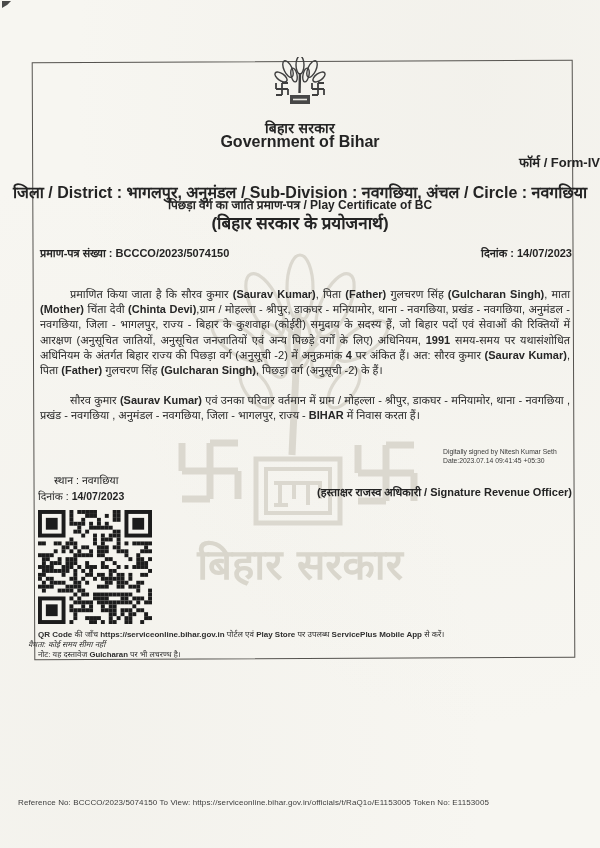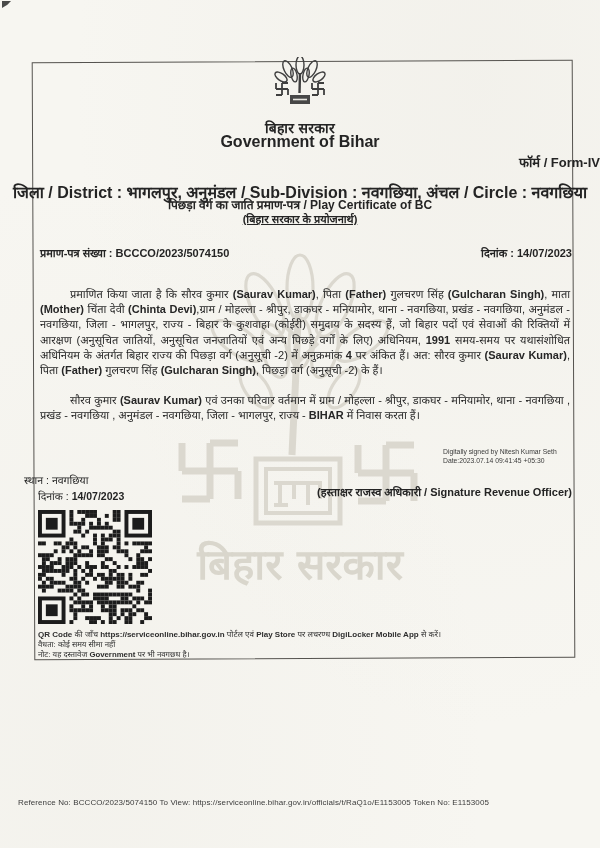--- a/index.html
+++ b/index.html
@@ -26,49 +26,49 @@
   }
 
   
   #state-emblem{ left:268px; top:57px; width:64px; height:54px; }
   #header-title-hi{ top:118px; font-size:14px; font-weight:700; letter-spacing:.3px;}
   #header-title-en{ top:133px; font-size:16px; font-weight:700; }
   #form-title{ top:153px; font-size:13px; font-weight:700;text-align:right; }
 
   #district-line{ top:181px; font-size:16px; font-weight:700; }
   #certificate-type-line{ top:196px; font-size:12px; font-weight:700; }
-  #purpose-line{ top:211px; font-size:11px; font-weight:700;text-decoration:underline; }
+  #purpose-line{ top:211px; font-size:17px; font-weight:700; }
 
   #certificate-number{ left:40px; top:245px; font-size:11px; font-weight:700;text-align:center; }
   #issue-date{ right:28px; top:245px; font-size:11px; font-weight:700; text-align:right; }
 
   .para{
     left:40px; width:530px;
     font-size:11px; line-height:15.2px;
     text-align:justify; text-indent:30px;
     color:#262626;
   }
   #body-paragraph-1{ top:287px; }
   #body-paragraph-2{ top:393px; }
 
   #digital-signature-stamp{
     left:443px; top:447px; font-size:6.8px; line-height:9px; color:#3a3a3a;
   }
   #signature-officer-line{
     right:28px; top:484px; font-size:11px; text-align:right;
   }
 
-  #place-line{ left:24px; top:473px; font-size:10.5px; }
+  #place-line{ left:54px; top:473px; font-size:10.5px; }
   #place-date-line{ left:38px; top:489px; font-size:10.5px; }
 
   #qr-code{ left:38px; top:510px; width:114px; height:114px; }
   #qr-code svg{ display:block; width:114px; height:114px; }
 
   #qr-info-line{ left:38px; top:628px; font-size:8px; color:#2e2e2e; }
-  #validity-line{ left:38px; top:639px; font-size:7.8px; color:#2e2e2e; }
+  #validity-line{ left:28px; top:639px; font-size:7.8px; color:#2e2e2e;font-style:italic; }
   #digilocker-note-line{ left:38px; top:649px; font-size:7.8px; color:#2e2e2e; }
 
   #watermark{ left:168px; top:243px; width:264px; height:358px; pointer-events:none; }
   #watermark svg{ width:100%; height:100%; }
 
   #reference-line{ left:18px; top:798px; font-size:8px; color:#3c3c3c; letter-spacing:.1px;text-align:right; }
 
   
   #scan-tint{ left:0; top:0; width:600px; height:848px;
     background:
@@ -494,17 +494,17 @@
       <rect x="104" y="112" width="4" height="4"></rect>
       <rect x="2" y="2" width="24" height="24" fill="none" stroke="#1c1c1c" stroke-width="4"></rect>
       <rect x="8" y="8" width="12" height="12"></rect>
       <rect x="90" y="2" width="24" height="24" fill="none" stroke="#1c1c1c" stroke-width="4"></rect>
       <rect x="96" y="8" width="12" height="12"></rect>
       <rect x="2" y="90" width="24" height="24" fill="none" stroke="#1c1c1c" stroke-width="4"></rect>
       <rect x="8" y="96" width="12" height="12"></rect>
     </svg>
   </div>
 
-<div class="abs" id="qr-info-line"><span class="b">QR Code</span><span> की जाँच </span><span class="b">https://serviceonline.bihar.gov.in</span><span> पोर्टल एवं </span><span class="b">Play Store</span><span> पर लचरण्ध </span><span class="b">DigiLocker Mobile App</span><span> से करें।</span></div>
+<div class="abs" id="qr-info-line"><span class="b">QR Code</span><span> की जाँच </span><span class="b">https://serviceonline.bihar.gov.in</span><span> पोर्टल एवं </span><span class="b">Play Store</span><span> पर उपलब्ध </span><span class="b">ServicePlus Mobile App</span><span> से करें।</span></div>
 <div class="abs" id="validity-line">वैधता: कोई समय सीमा नहीं</div>
-<div class="abs" id="digilocker-note-line"><span>नोट: यह दस्तावेज </span><span class="b">Government</span><span> पर भी नवगछ्ध है।</span></div>
+<div class="abs" id="digilocker-note-line"><span>नोट: यह दस्तावेज </span><span class="b">Gulcharan</span><span> पर भी लचरण्ध है।</span></div>
 
 <div class="abs" id="reference-line">Reference No: BCCCO/2023/5074150 To View: https://serviceonline.bihar.gov.in/officials/t/RaQ1o/E1153005 Token No: E1153005</div>
 
 </body></html>

